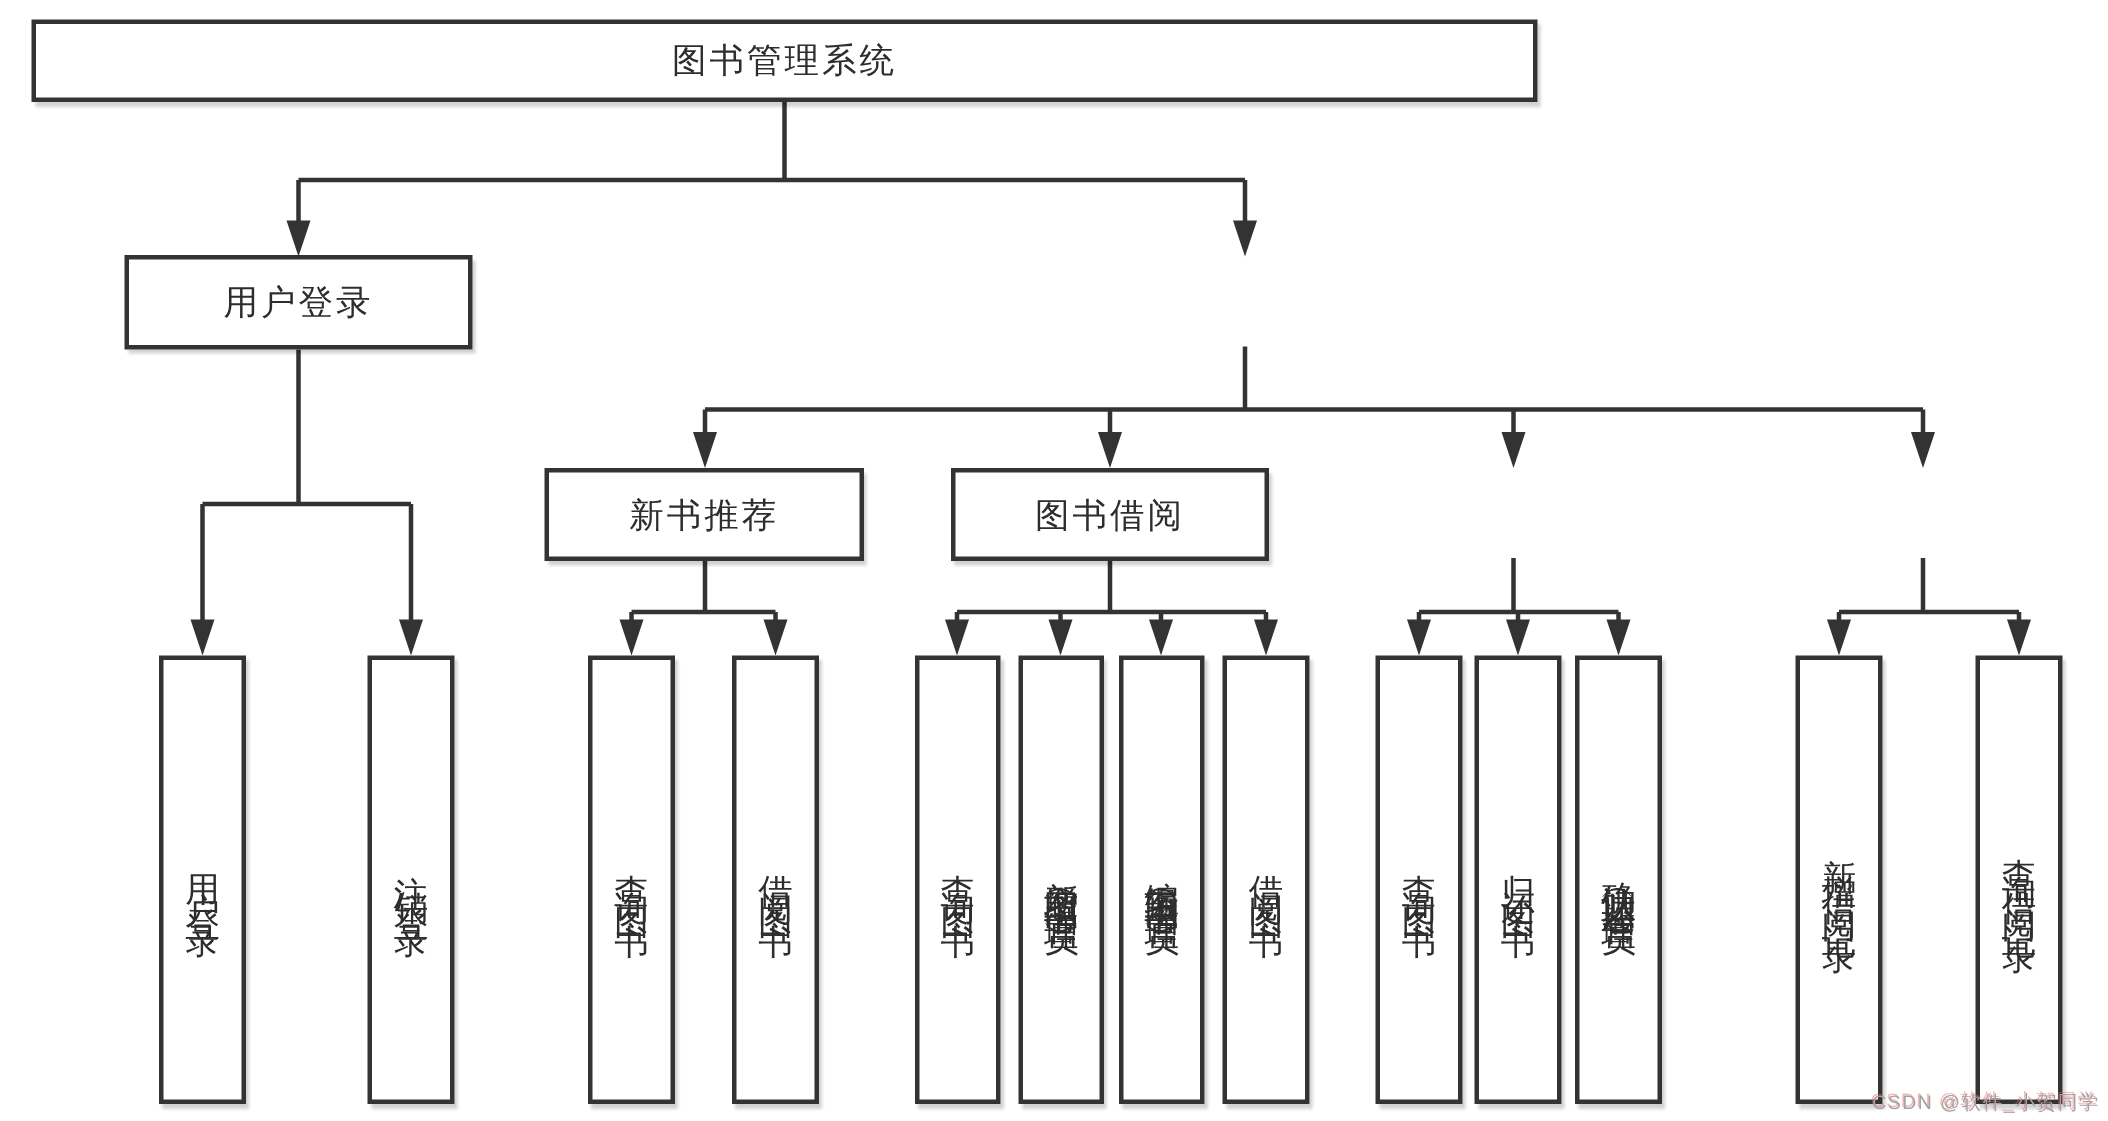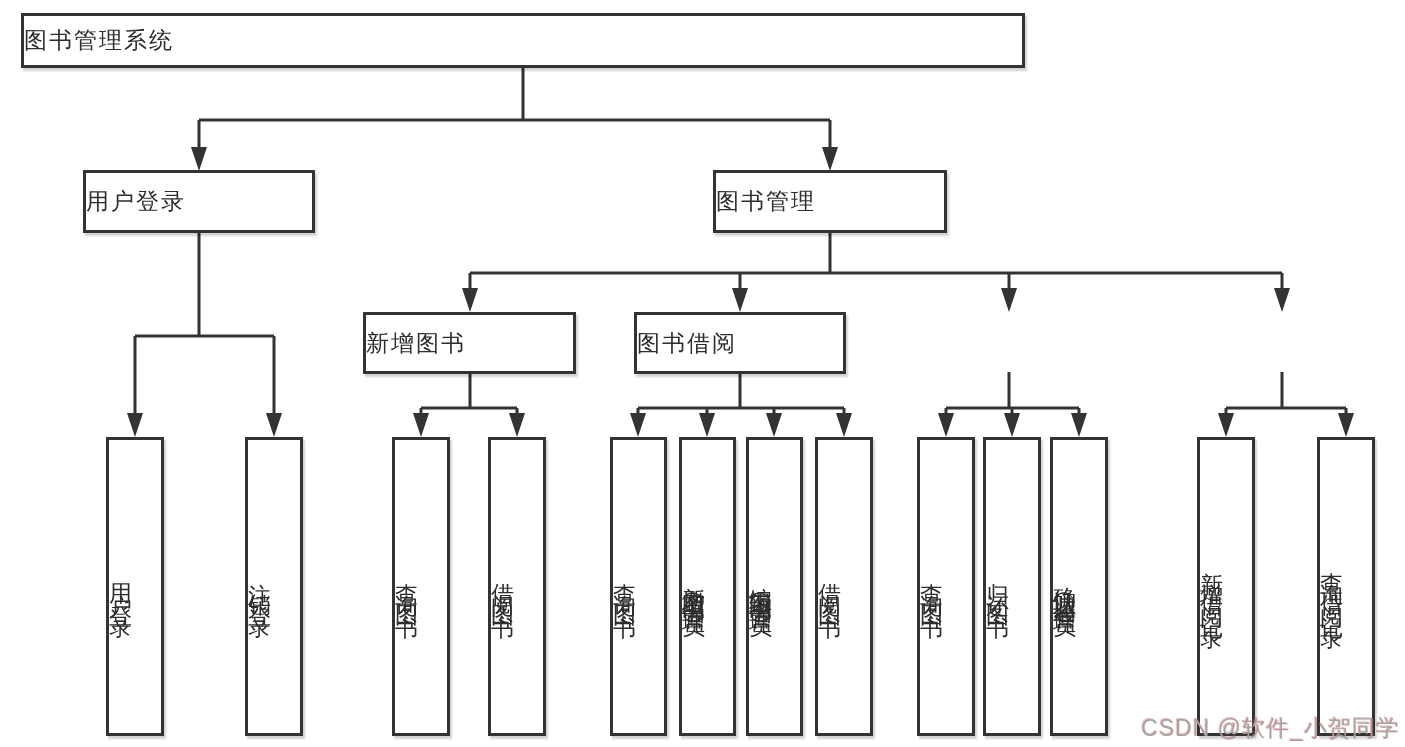--- a/index.html
+++ b/index.html
@@ -3,32 +3,32 @@
 <meta charset="utf-8">
 <style>
   html,body { margin:0; padding:0; background:#ffffff; }
   .canvas {
     position:relative; width:1405px; height:747px; background:#ffffff; overflow:hidden;
     font-family:"Liberation Sans","DejaVu Sans",sans-serif; color:#2d2d2d;
   }
   .connector-layer { position:absolute; left:0; top:0; }
   .node {
     position:absolute; box-sizing:border-box; background:#ffffff;
-    border:3px solid #333333; display:flex; align-items:center; 
+    border:3px solid #333333; display:flex; align-items:center; justify-content:center;
     box-shadow:2px 3px 2px rgba(0,0,0,0.18); z-index:2;
   }
   .node .lbl { font-size:23px; letter-spacing:2px; white-space:nowrap; }
   .leaf .lbl {
     writing-mode:vertical-rl; text-orientation:mixed;
     font-size:23px; letter-spacing:11px; line-height:1; white-space:nowrap;
   }
   .leaf.tight .lbl { letter-spacing:4px; }
   .watermark {
     position:absolute; right:5px; bottom:3px; z-index:6;
-    font-size:23px; color:#a3a3a3; letter-spacing:1px;
+    font-size:13px; color:#a3a3a3; letter-spacing:1px;
     text-shadow:-1px -1px 0 rgba(235,95,95,0.45);
   }
 </style>
 </head>
 <body>
 
 <div class="canvas">
 
   <svg class="connector-layer" width="1405" height="747" viewBox="0 0 1405 747" aria-hidden="true">
     <g stroke="#333333" stroke-width="3" fill="none">
@@ -58,26 +58,23 @@
     </g>
   </svg>
 
   <div class="node" style="left:21px;top:13px;width:1004px;height:55px">
     <span class="lbl">图书管理系统</span>
   </div>
 
   <div class="node" style="left:83px;top:170px;width:232px;height:63px">
     <span class="lbl">用户登录</span>
   </div>
-  <div class="node" style="left:713px;top:170px;width:234px;height:63px">
-    <span class="lbl">图书管理</span>
-  </div>
 
   <div class="node" style="left:363px;top:312px;width:213px;height:62px">
-    <span class="lbl">新增图书</span>
+    <span class="lbl">新书推荐</span>
   </div>
   <div class="node" style="left:634px;top:312px;width:212px;height:62px">
     <span class="lbl">图书借阅</span>
   </div>
 
   <div class="node leaf" style="left:106px;top:437px;width:58px;height:299px">
     <span class="lbl">用户登录</span>
   </div>
   <div class="node leaf" style="left:245px;top:437px;width:58px;height:299px">
     <span class="lbl">注销登录</span>

